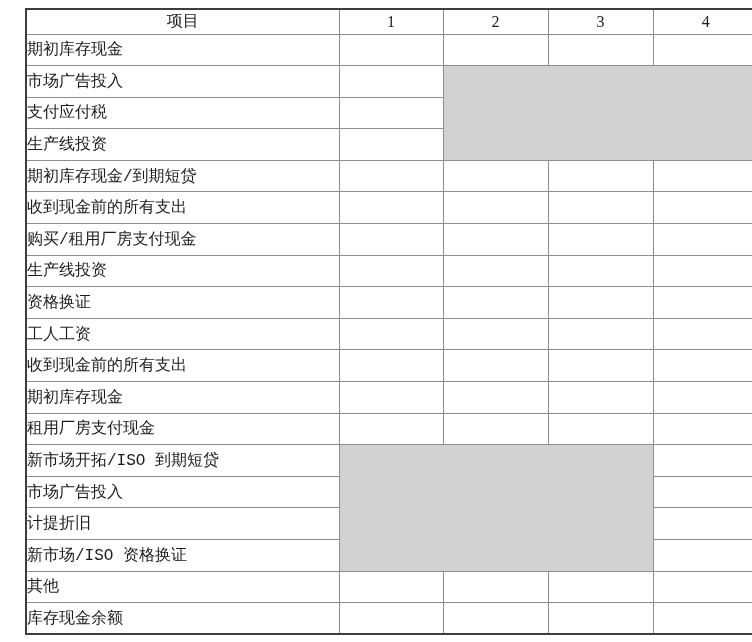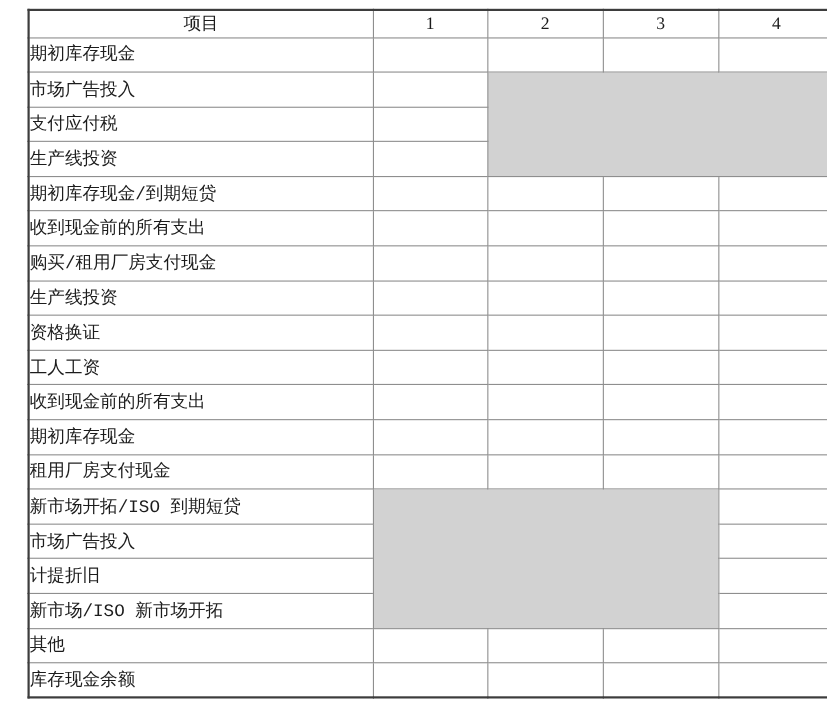--- a/index.html
+++ b/index.html
@@ -170,21 +170,21 @@
     </tr>
     <tr class="r">
       <td class="label">市场广告投入</td>
       <td class="cell"></td>
     </tr>
     <tr class="r">
       <td class="label">计提折旧</td>
       <td class="cell"></td>
     </tr>
     <tr class="r">
-      <td class="label">新市场/ISO 新市场开拓</td>
+      <td class="label">新市场/ISO 资格换证</td>
       <td class="cell"></td>
     </tr>
 
     <tr class="r">
       <td class="label">其他</td>
       <td class="cell"></td>
       <td class="cell"></td>
       <td class="cell"></td>
       <td class="cell"></td>
     </tr>

